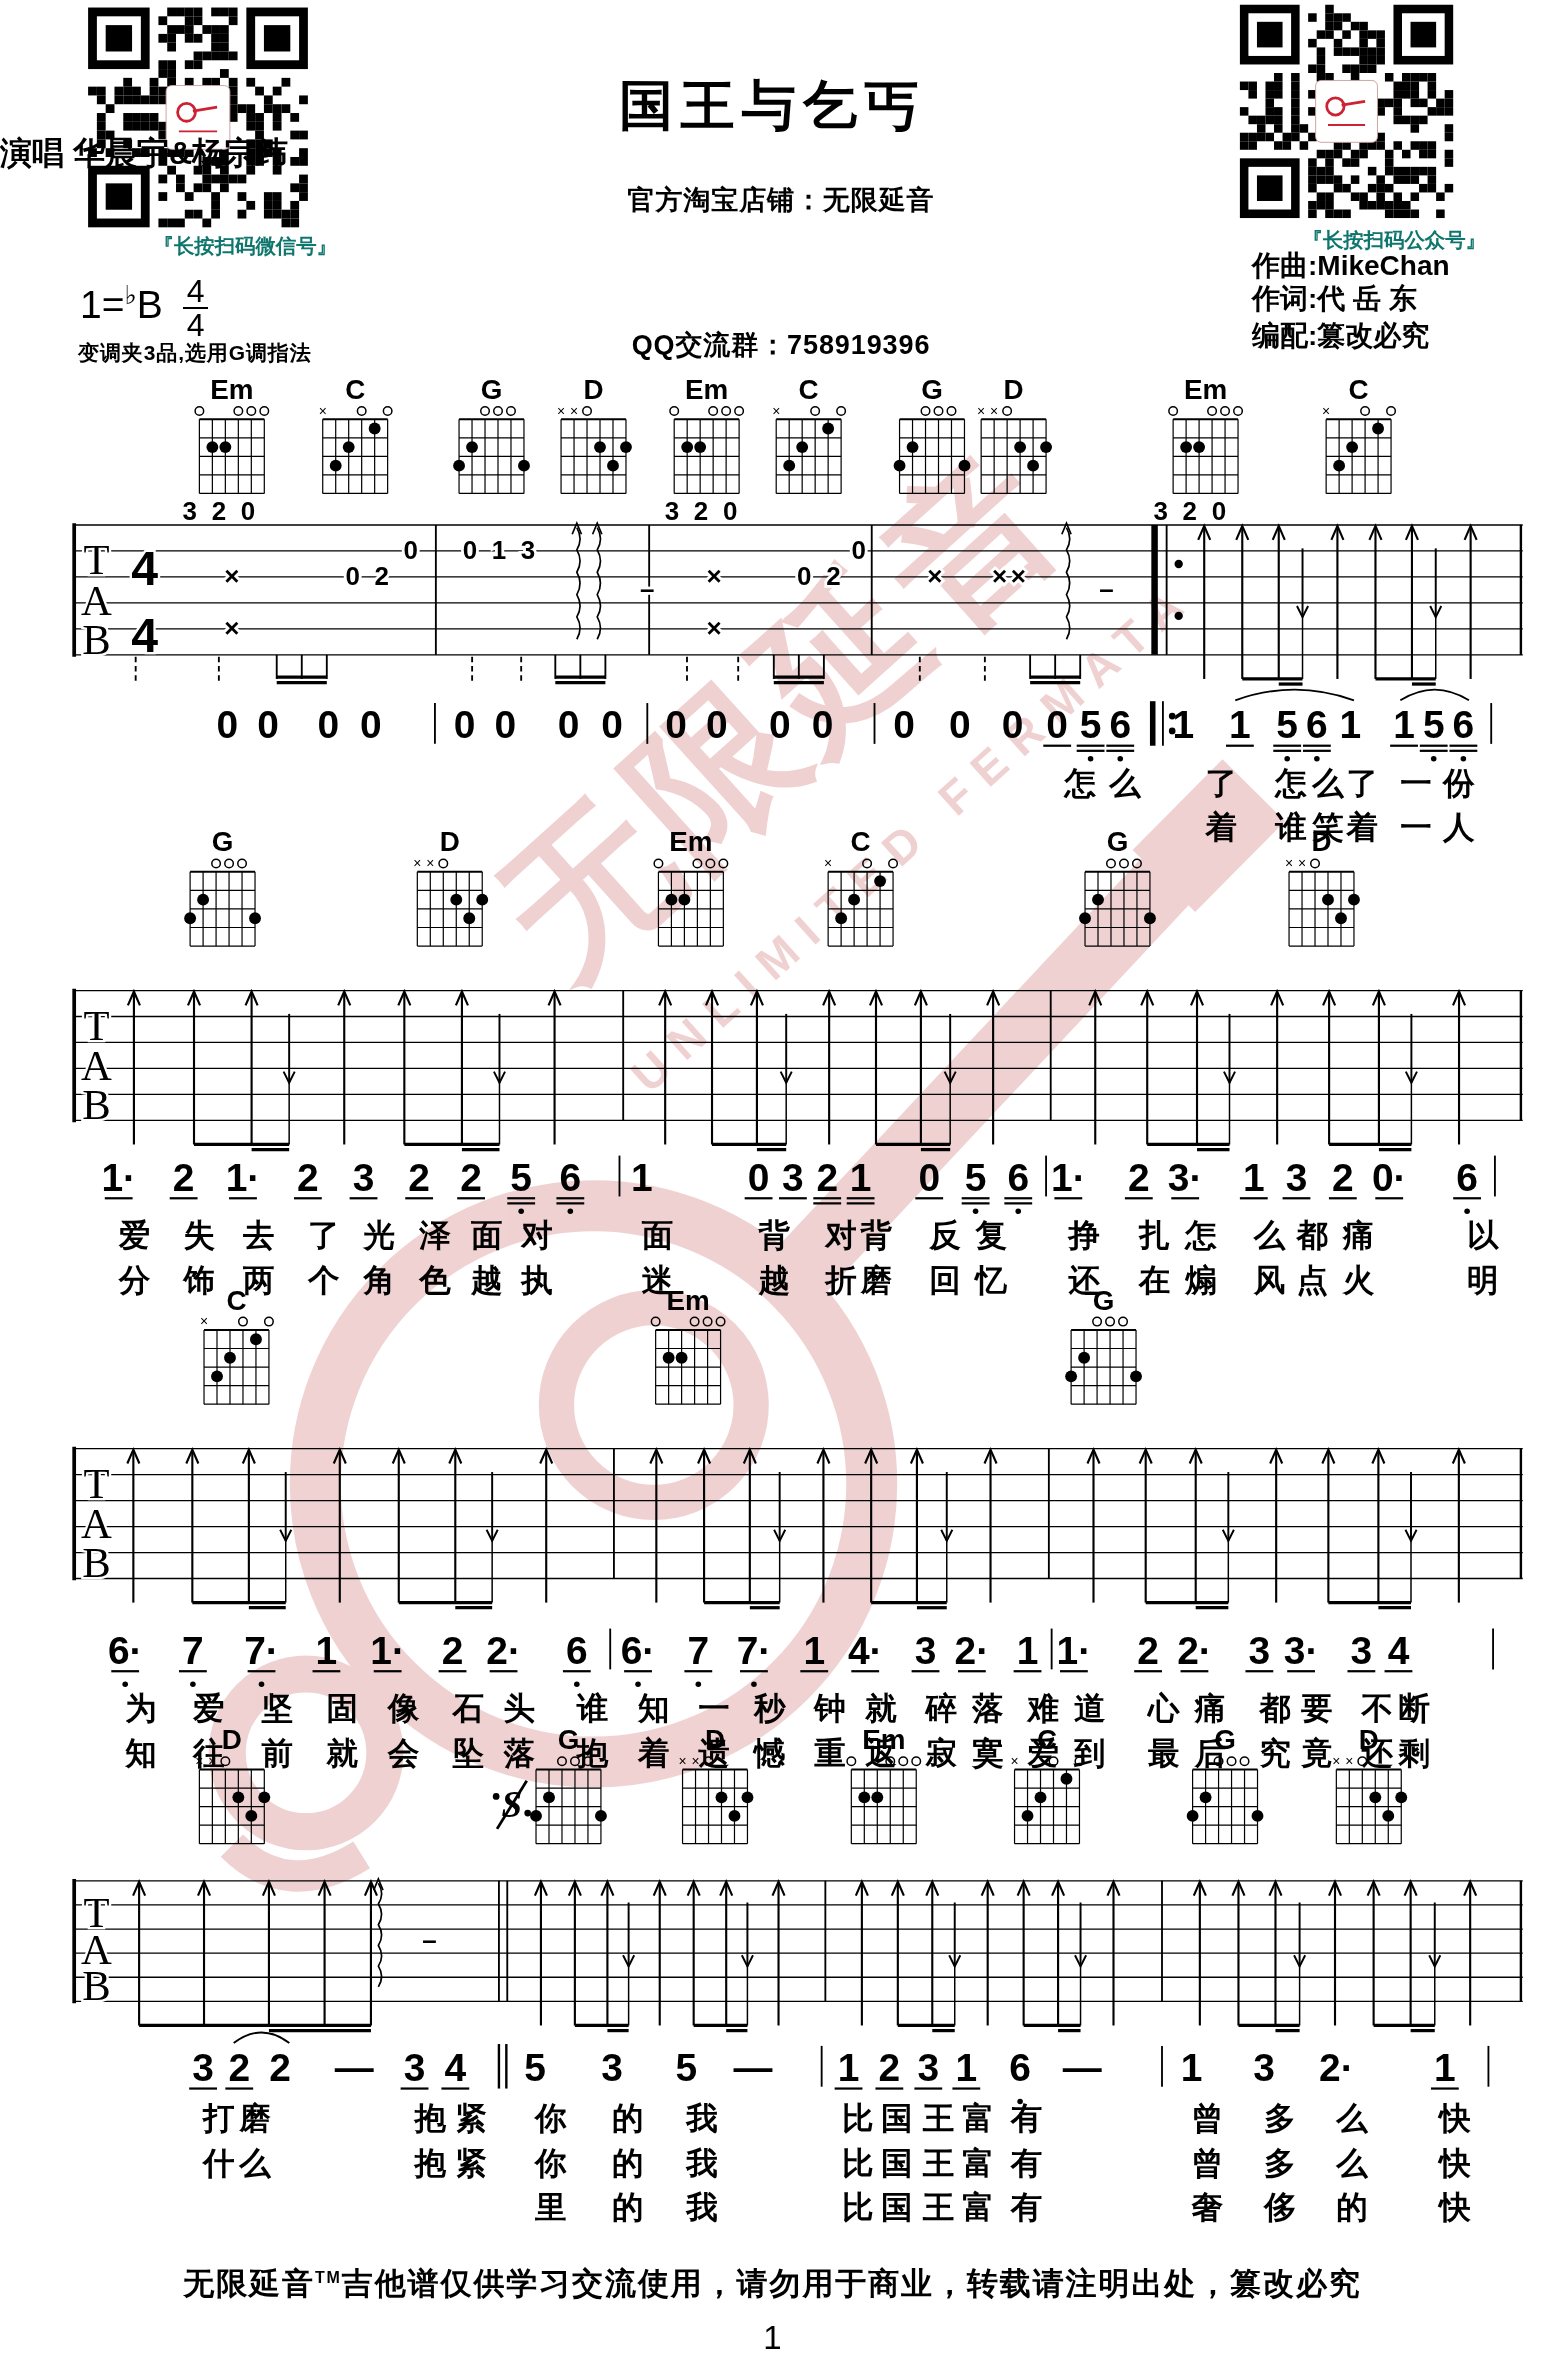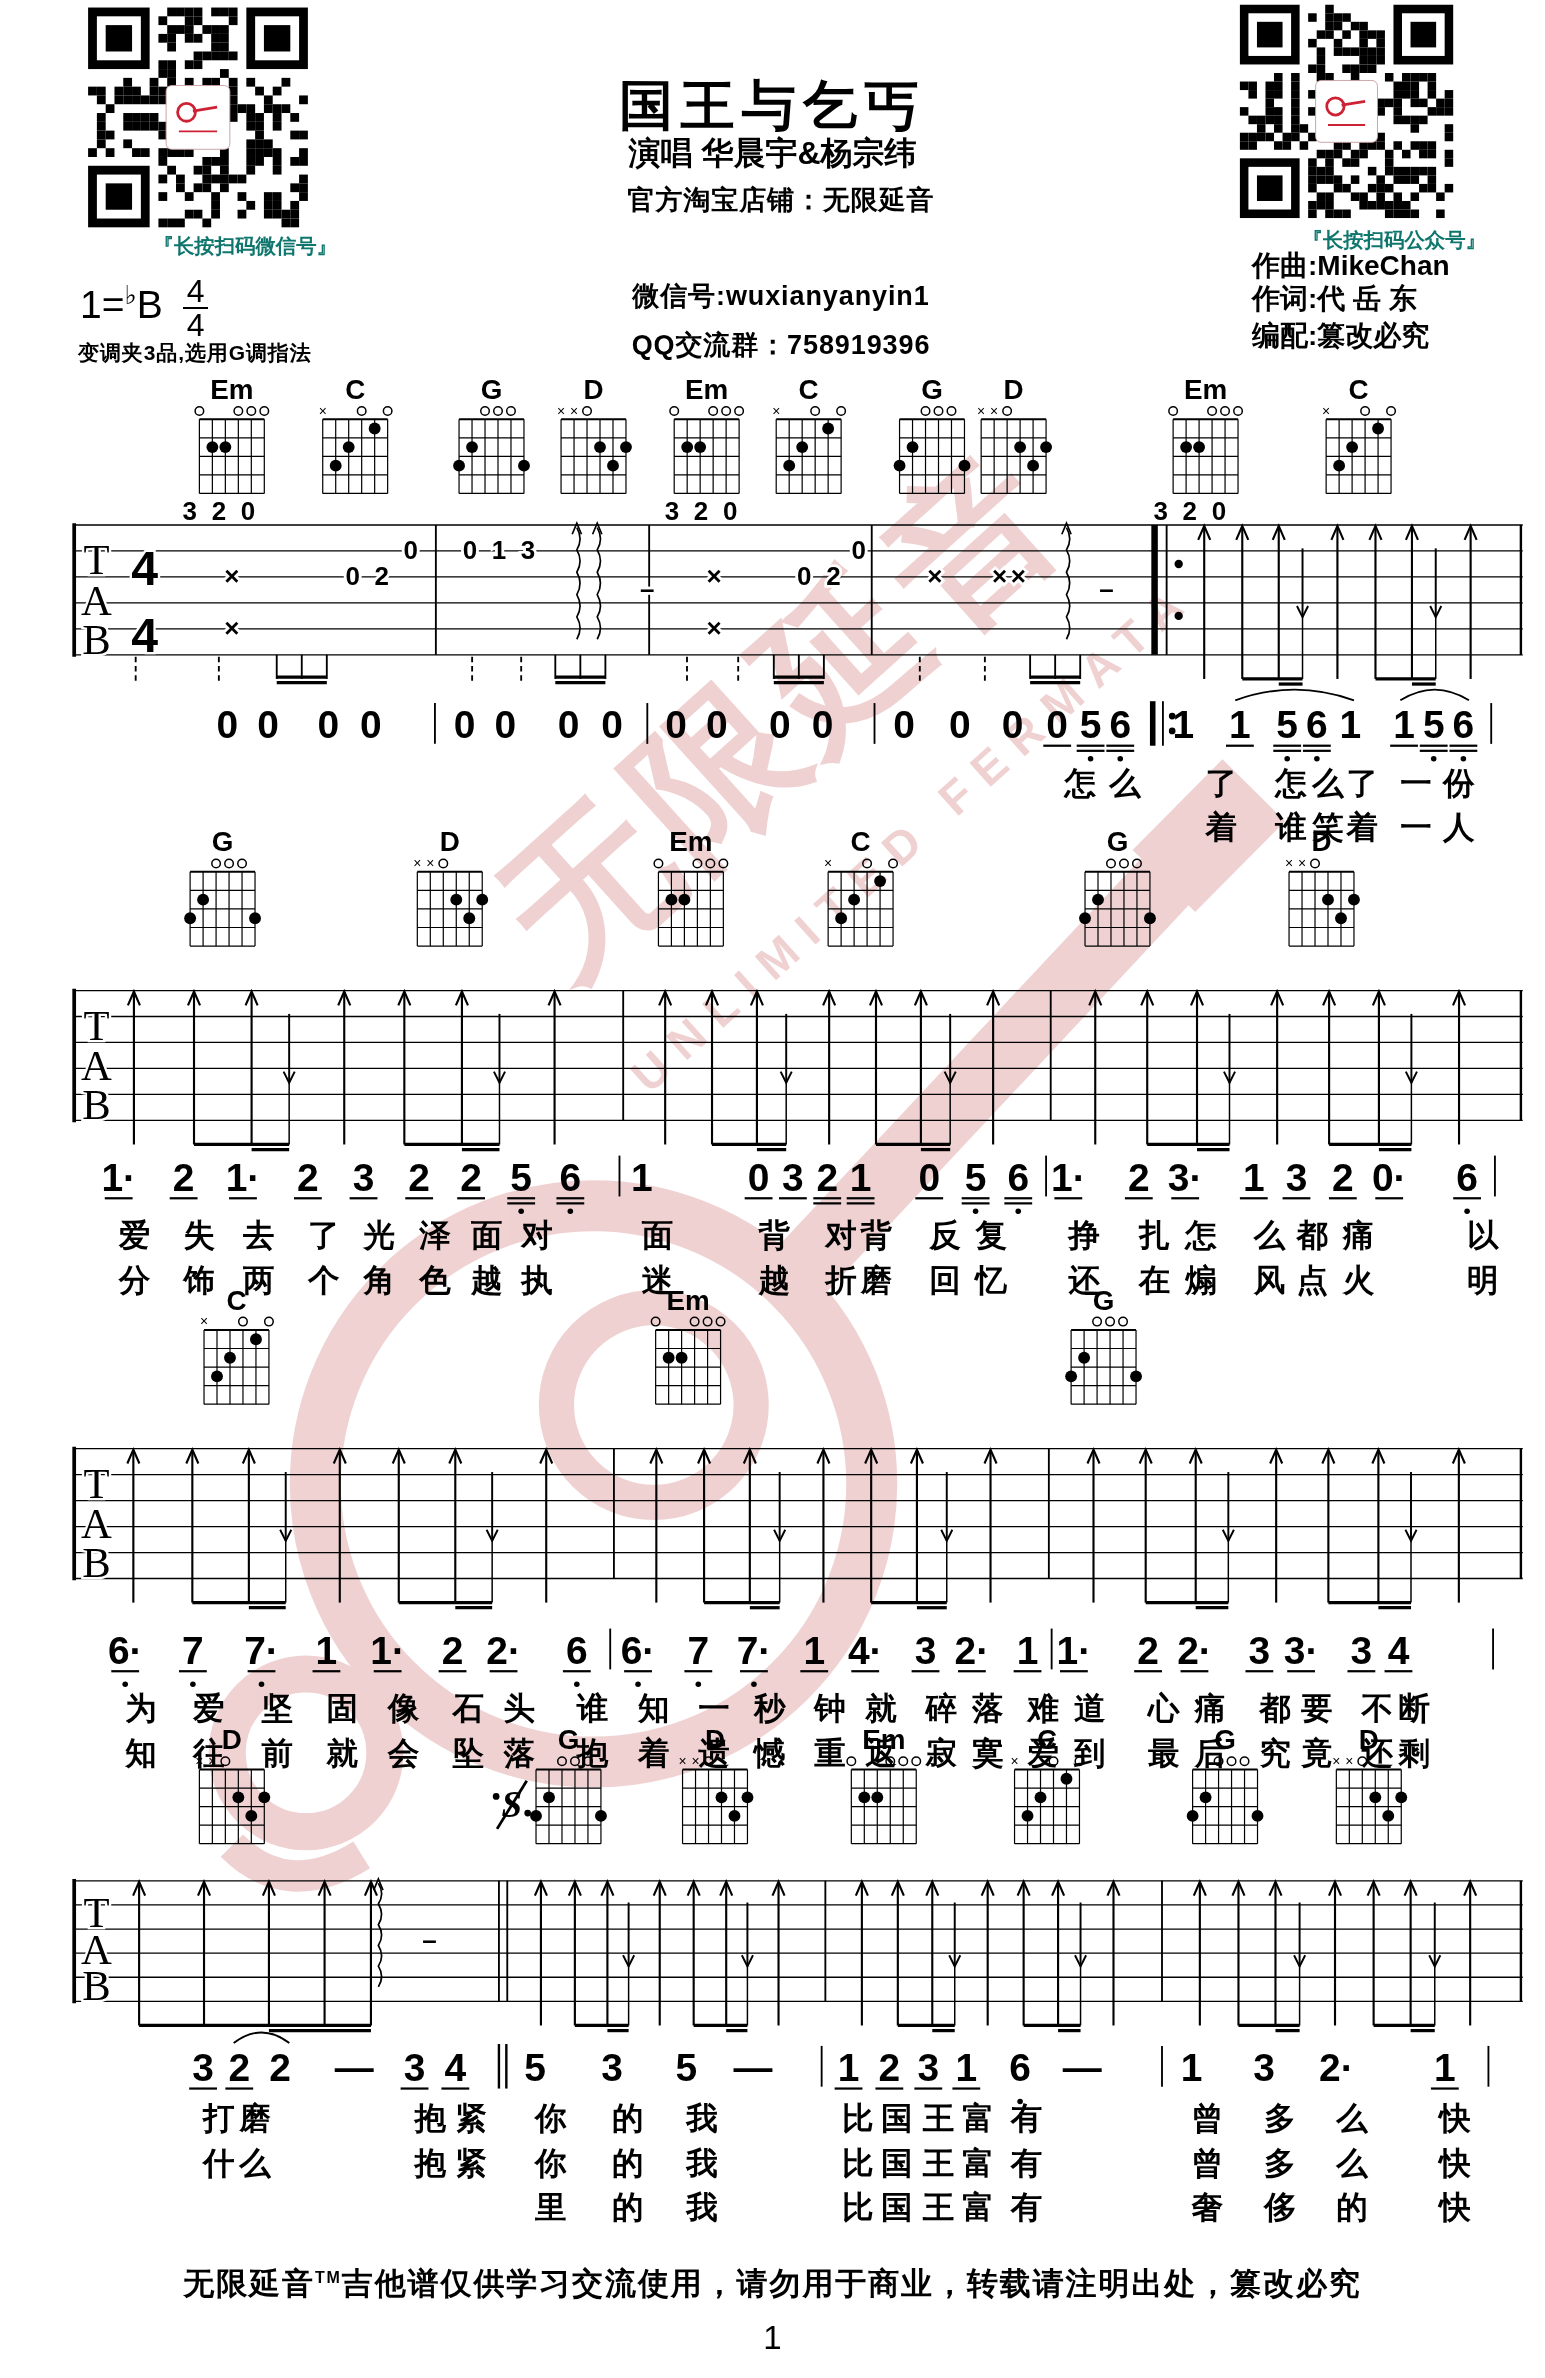--- a/index.html
+++ b/index.html
@@ -2,21 +2,21 @@
 <html style="font-size:15px"><head>
 <meta charset="utf-8">
 <style>
   html,body{margin:0;padding:0;background:#888;}
   .page{position:relative;width:1545px;height:2378px;background:#ffffff;margin:0 auto;
         font-family:"Liberation Sans",sans-serif;color:#000;overflow:hidden;}
   .abs{position:absolute;}
   #music{position:absolute;left:0;top:0;z-index:1;}
   .hdr{z-index:3;}
   .title{left:0;right:0;top:70px;text-align:center;font-size:54px;font-weight:bold;letter-spacing:7.4px;}
-  .singer{left:0;right:0;top:132px;text-align:center;font-size:32px;font-weight:bold;}
+  .singer{left:0;right:0;top:132px;text-align:left;font-size:32px;font-weight:bold;}
   .infoline{left:0;right:0;text-align:center;font-size:27px;font-weight:bold;letter-spacing:0.9px;margin-left:17px;}
   .qr-caption{font-size:20.4px;font-weight:bold;color:#0f766e;text-align:right;width:278px;}
   .credit{left:1252px;font-size:28px;font-weight:bold;white-space:nowrap;}
   .keyrow{left:80px;top:275px;font-size:39px;white-space:nowrap;}
   .keyrow .flat{font-size:26px;vertical-align:super;}
   .frac{display:inline-block;vertical-align:middle;margin-left:20.4px;text-align:center;font-size:32px;line-height:1.0;}
   .frac .top{border-bottom:2.8px solid #000;padding:0 3.7px;}
   .capo{left:78px;top:339px;font-size:21px;font-weight:bold;letter-spacing:0.9px;}
   .footer{left:0;right:0;top:2263px;text-align:center;font-size:31px;font-weight:bold;letter-spacing:1.9px;}
   .footer sup{font-size:16px;}
@@ -1719,21 +1719,20 @@
           <text x="1363" y="2392" font-size="34" fill="#000" font-family="&quot;Liberation Sans&quot;,sans-serif" font-weight="bold">侈</text>
           <text x="1441" y="2392" font-size="34" fill="#000" font-family="&quot;Liberation Sans&quot;,sans-serif" font-weight="bold">的</text>
           <text x="1552" y="2392" font-size="34" fill="#000" font-family="&quot;Liberation Sans&quot;,sans-serif" font-weight="bold">快</text>
         </g>
       </g>
     </svg>
 
   <div class="abs hdr title">国王与乞丐</div>
   <div class="abs hdr singer">演唱 华晨宇&amp;杨宗纬</div>
   <div class="abs hdr infoline" style="top:182px">官方淘宝店铺：无限延音</div>
-  <div class="abs hdr infoline" style="top:278px">微信号:wuxianyanyin1</div>
   <div class="abs hdr infoline" style="top:327px">QQ交流群：758919396</div>
 
   <div class="abs hdr qr-caption" style="left:59px;top:232px">『长按扫码微信号』</div>
   <div class="abs hdr qr-caption" style="left:1208px;top:226px">『长按扫码公众号』</div>
 
   <div class="abs hdr credit" style="top:247px">作曲:MikeChan</div>
   <div class="abs hdr credit" style="top:280px">作词:代 岳 东</div>
   <div class="abs hdr credit" style="top:317px">编配:篡改必究</div>
 
   <div class="abs hdr keyrow">

